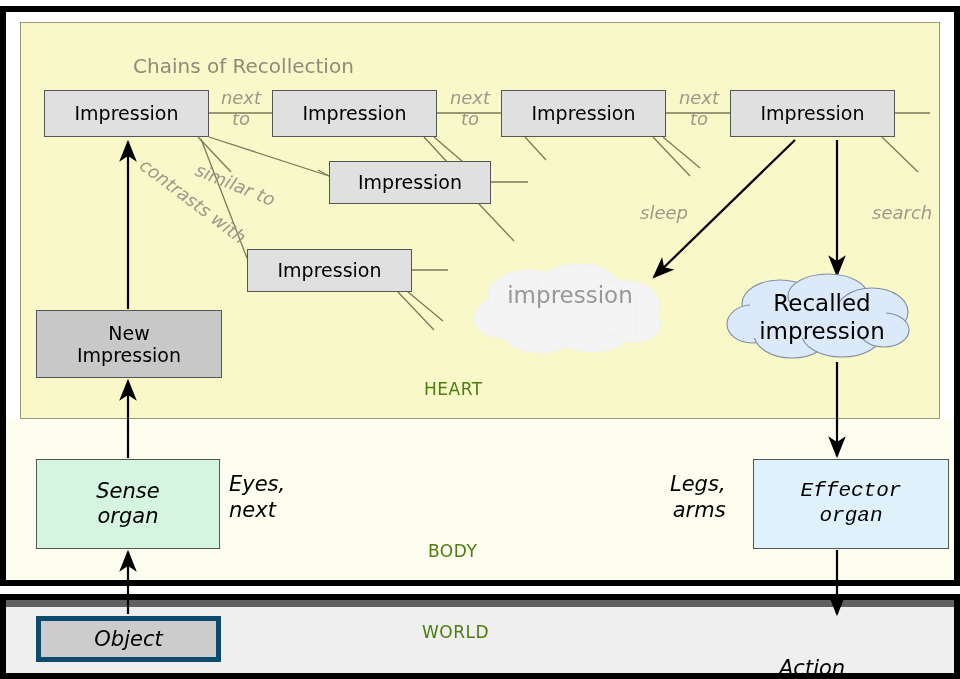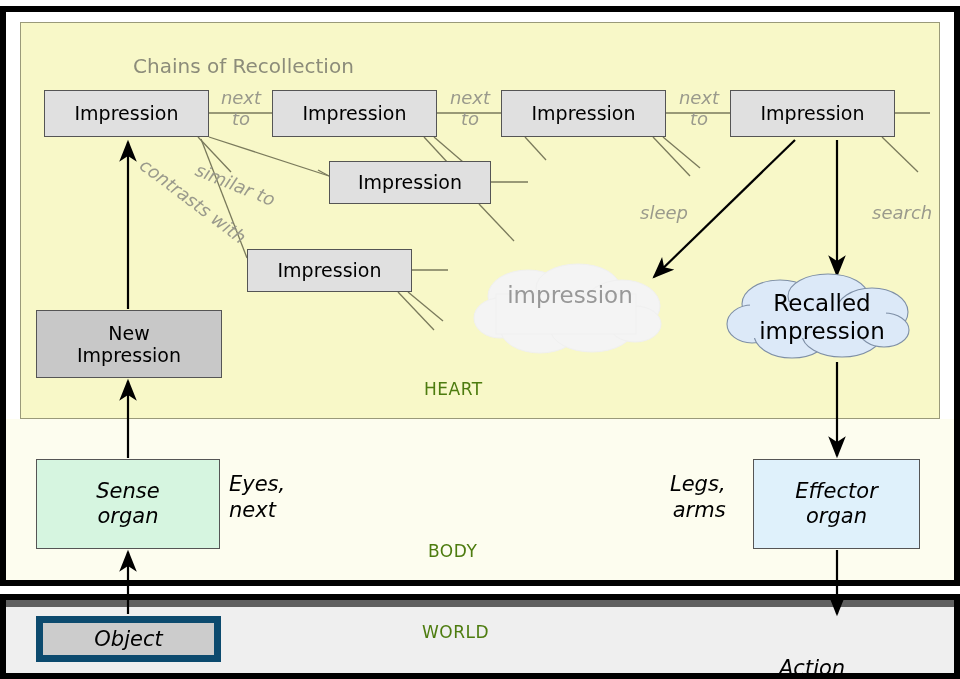--- a/index.html
+++ b/index.html
@@ -64,31 +64,31 @@
     position:absolute;box-sizing:border-box;
     display:flex;align-items:center;justify-content:center;
     text-align:center;line-height:1.18;
     border:1px solid #555555;
     font-size:19px;color:#000000;
   }
   .box.impression{background:#e0e0e0;}
   .box.newimp{background:#c8c8c8;font-size:19px;}
   .box.sense{background:#d6f5e0;font-style:italic;font-size:21px;}
   .box.effector{background:#dff1fb;font-style:italic;font-size:21px;}
-  .box.object{background:#cccccc;font-style:italic;font-size:21px;border:7px solid #0c4a6e;}
+  .box.object{background:#cccccc;font-style:italic;font-size:21px;border:5px solid #0c4a6e;}
 
   #imp-1{left:44px;top:90px;width:165px;height:47px;}
   #imp-2{left:272px;top:90px;width:165px;height:47px;}
   #imp-3{left:501px;top:90px;width:165px;height:47px;}
   #imp-4{left:730px;top:90px;width:165px;height:47px;}
   #imp-5{left:329px;top:161px;width:162px;height:43px;}
   #imp-6{left:247px;top:249px;width:165px;height:43px;}
   #new-impression{left:36px;top:310px;width:186px;height:68px;}
   #sense-organ{left:36px;top:459px;width:184px;height:90px;text-align:center;}
-  #effector-organ{left:753px;top:459px;width:167px;height:90px;}
+  #effector-organ{left:753px;top:459px;width:196px;height:90px;font-family:Liberation Mono, monospace;}
   #object{left:36px;top:616px;width:185px;height:46px;}
 
   .free-label{position:absolute;white-space:nowrap;}
   .rel-label{
     color:#9a9a8c;font-style:italic;font-size:18px;text-align:center;
     line-height:1.15;
   }
   #rel-next-1{left:213px;top:88px;width:56px;}
   #rel-next-2{left:442px;top:88px;width:56px;}
   #rel-next-3{left:671px;top:88px;width:56px;}

